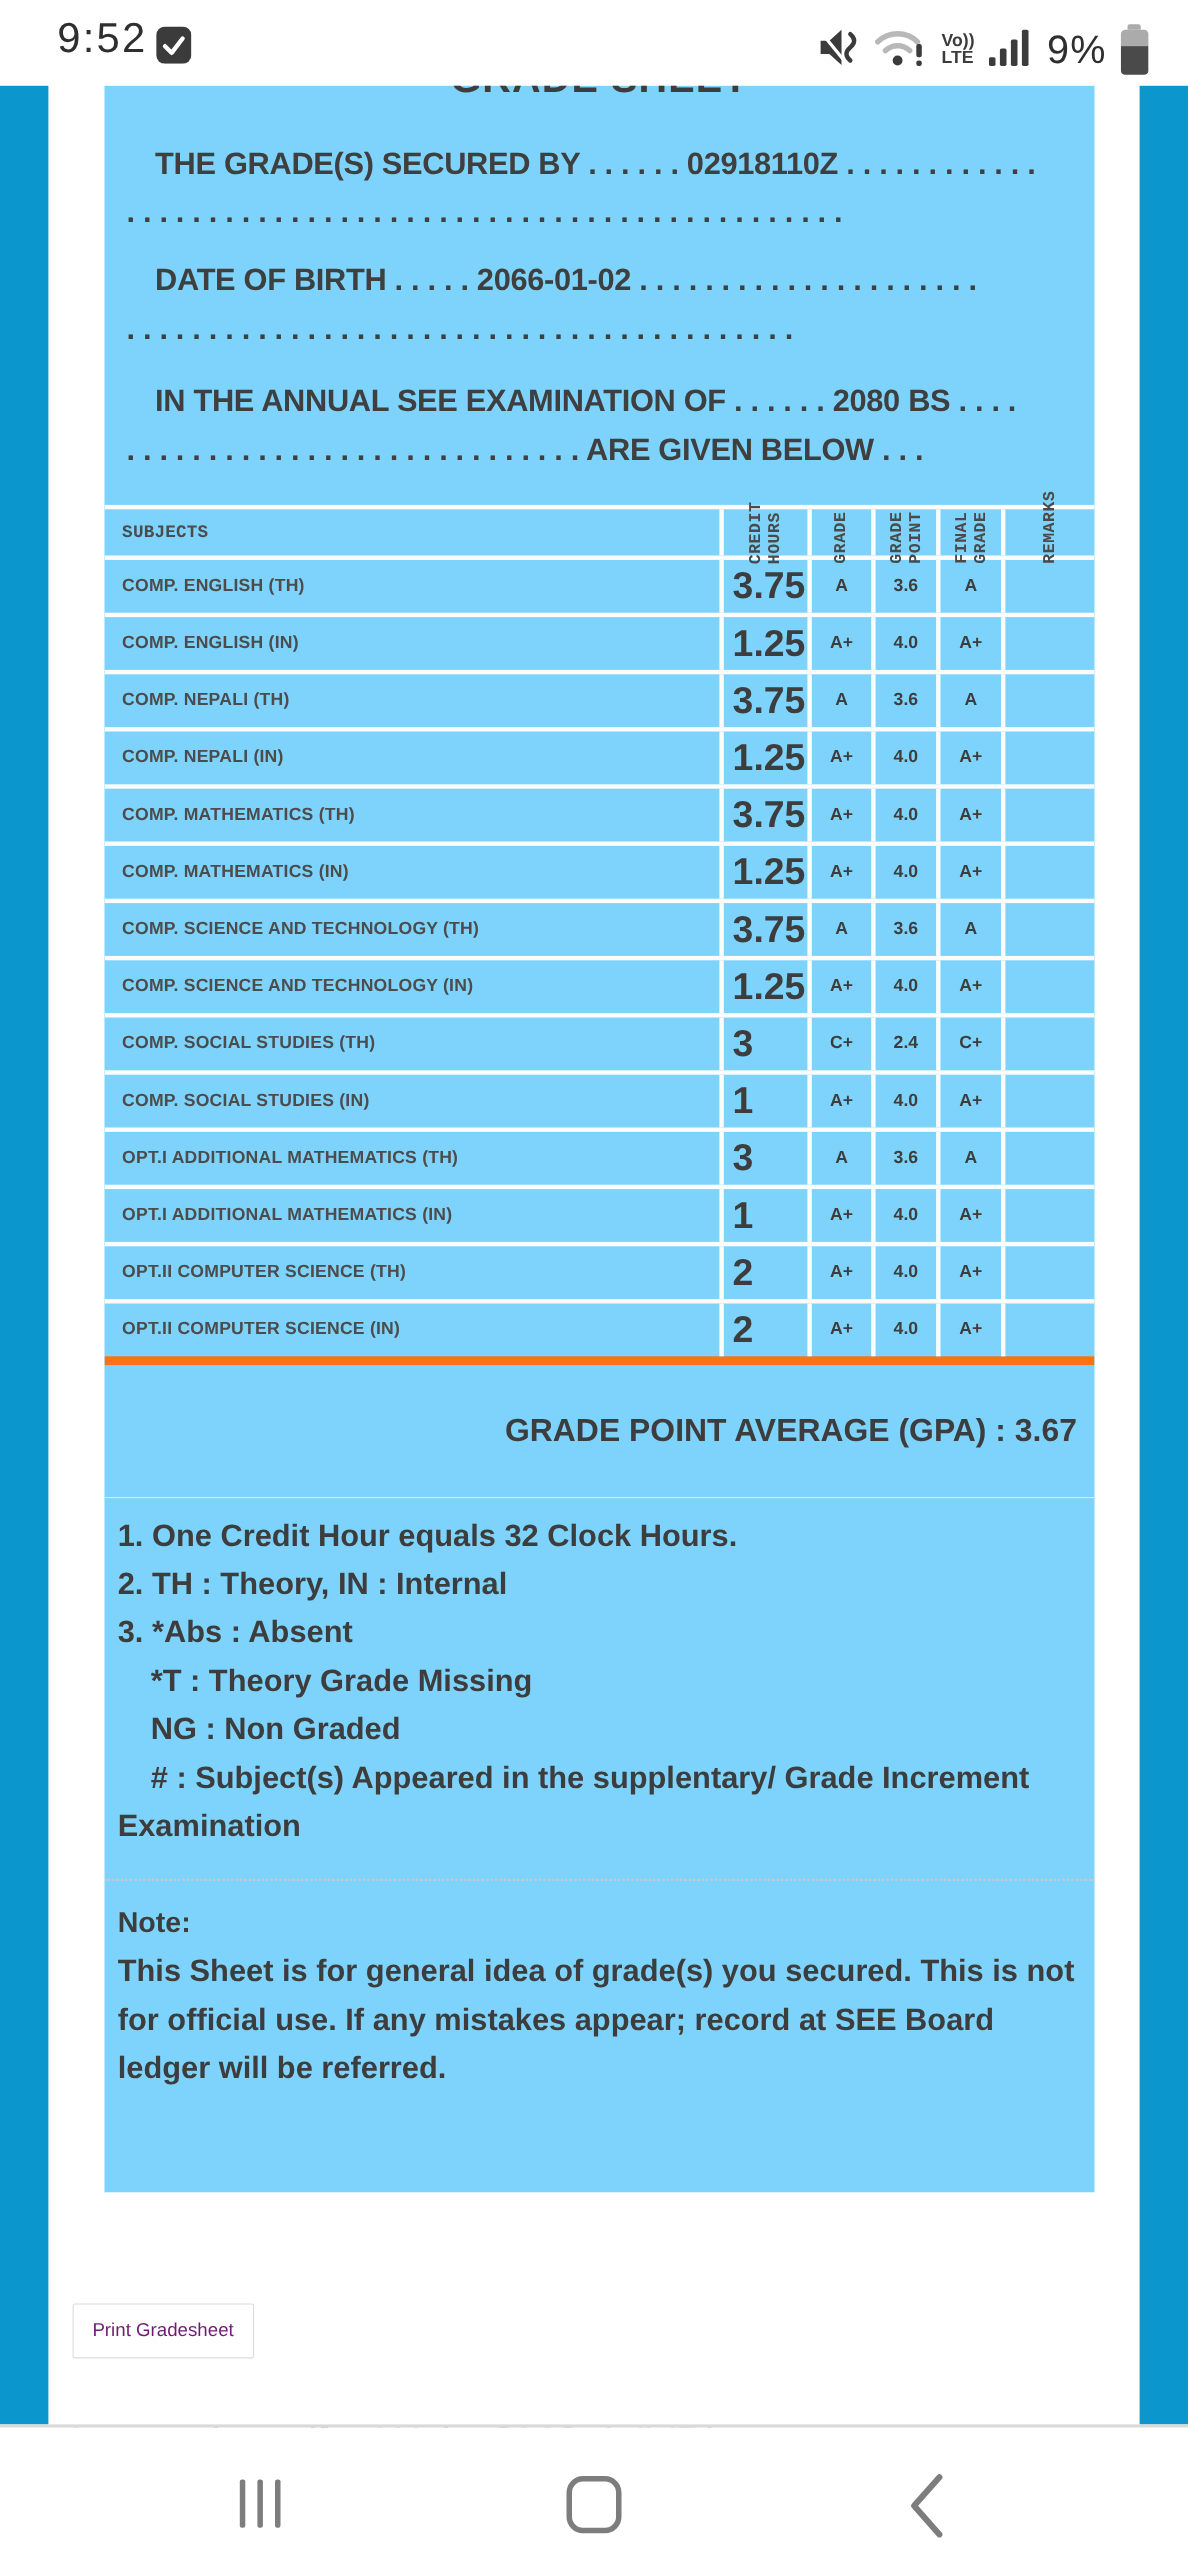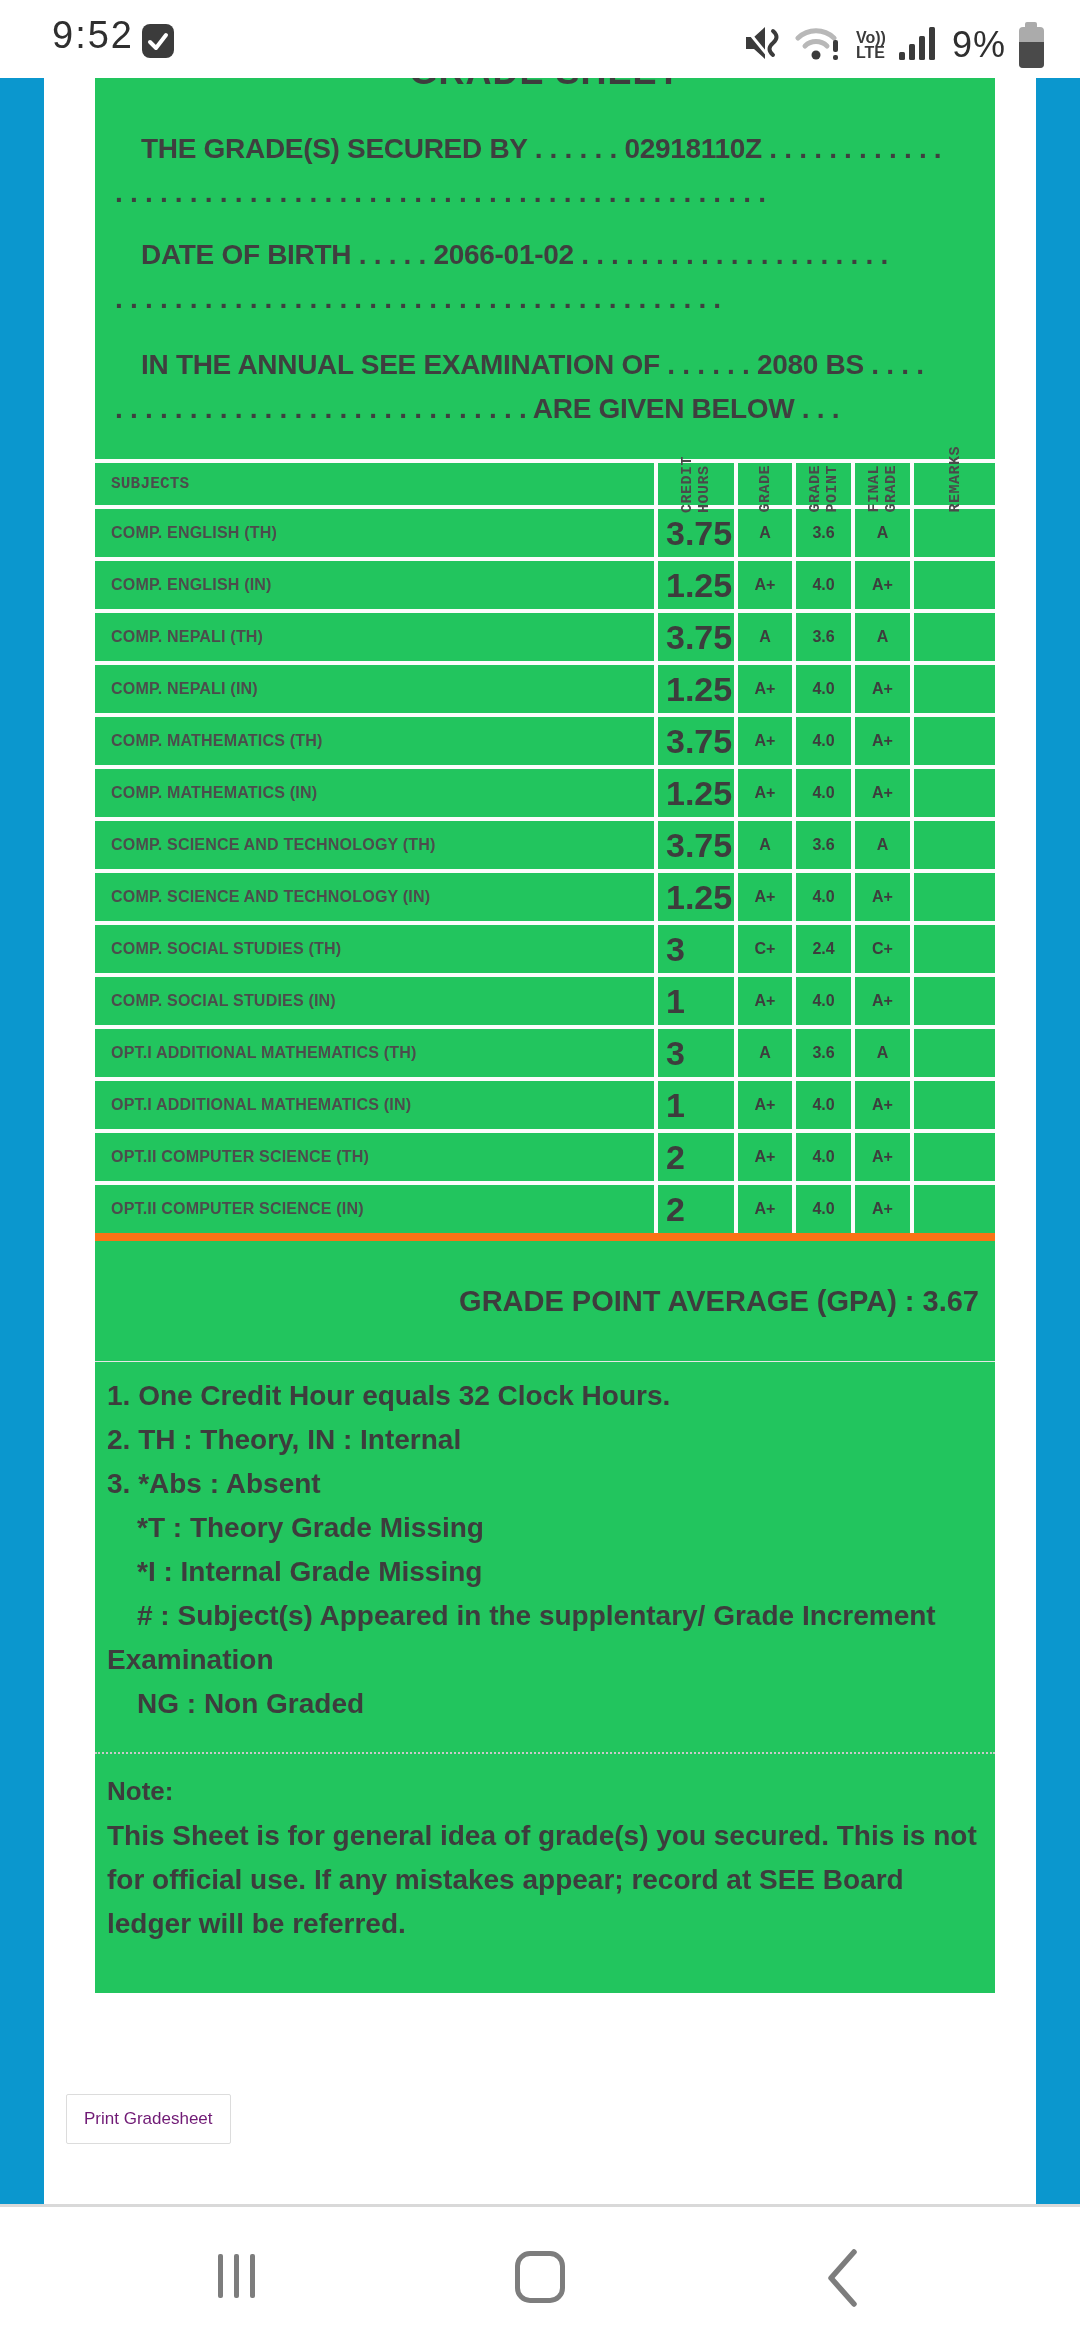--- a/index.html
+++ b/index.html
@@ -17,21 +17,21 @@
   .battery { width:25px; height:46px; }
   .battery .nub { width:12px; height:5px; background:#ababab; margin:0 auto; border-radius:2px 2px 0 0; }
   .battery .shell { width:25px; height:41px; background:#ababab; border-radius:4px; position:relative; overflow:hidden; }
   .battery .fill { position:absolute; bottom:0; left:0; width:100%; height:63%; background:#4a4a4a; }
 
   
   .content { position:absolute; top:78px; left:0; width:1080px; height:2126px; background:#fff; }
   .side-bar { position:absolute; top:0; width:44px; height:100%; background:var(--blue,#0b97ce); }
   .side-bar.left { left:0; } .side-bar.right { left:1036px; }
 
-  .card { position:absolute; left:95px; top:0; width:900px; height:1915px; background:#22c55e; overflow:hidden; }
+  .card { position:absolute; left:95px; top:0; width:900px; height:1915px; background:#7dd3fc; overflow:hidden; }
 
   .sheet-title { margin-top:-27px; text-align:center; font-size:36px; font-weight:700; letter-spacing:1px; color:#3d3d3d; }
 
   .stmt { font-size:28px; font-weight:700; line-height:44px; padding:0 20px; letter-spacing:-0.3px; color:#3f3f3f; }
   .stmt div { white-space:nowrap; overflow:hidden; }
   .stmt .l1 { text-indent:26px; }
   .stmt1 { margin-top:34px; } .stmt2 { margin-top:18px; } .stmt3 { margin-top:22px; }
 
   
   .gtable { margin-top:28px; }
@@ -301,23 +301,22 @@
 </div>
     </div>
 
     <div class="gpa">GRADE POINT AVERAGE (GPA) : 3.67</div>
 
     <div class="footnotes" id="footnotes">
         <div class="fn-line">1. One Credit Hour equals 32 Clock Hours.</div>
         <div class="fn-line">2. TH : Theory, IN : Internal</div>
         <div class="fn-line">3. *Abs : Absent</div>
         <div class="fn-line indent">*T : Theory Grade Missing</div>
-        <div class="fn-line indent">*I : Internal Grade Missing</div>
+        <div class="fn-line indent">NG : Non Graded</div>
         <div class="fn-line indent"># : Subject(s) Appeared in the supplentary/ Grade Increment Examination</div>
-        <div class="fn-line indent">NG : Non Graded</div>
       </div>
 
     <div class="note">
       <div class="note-h">Note:</div>
       <div class="note-b">This Sheet is for general idea of grade(s) you secured. This is not for official use. If any mistakes appear; record at SEE Board ledger will be referred.</div>
     </div>
   </div>
 
   <button class="print-btn">Print Gradesheet</button>
 

